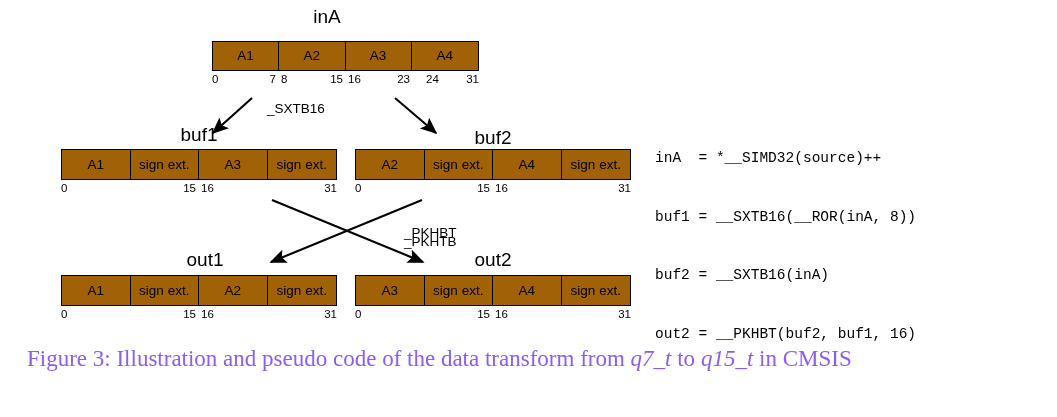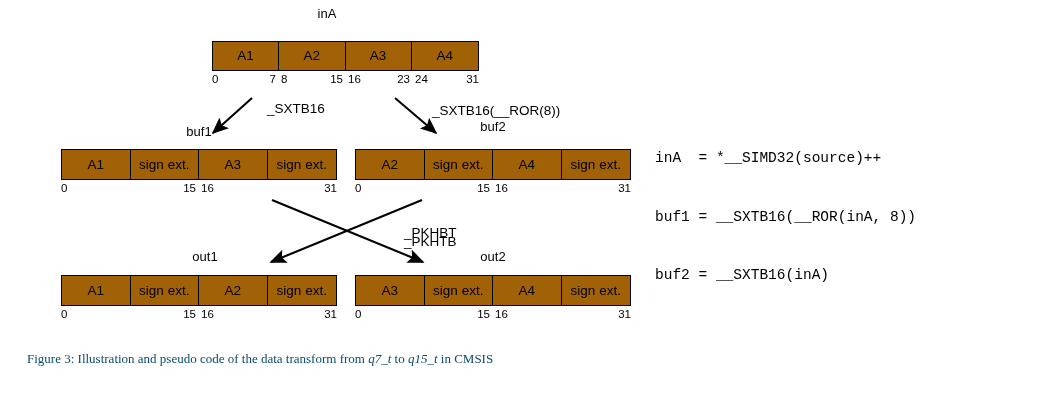--- a/index.html
+++ b/index.html
@@ -39,21 +39,21 @@
     justify-content: center;
     font-size: 13.5px;
     line-height: 1;
     height: 100%;
     white-space: nowrap;
   }
   .reg .cell:last-child { border-right: none; }
 
   .reg-label {
     position: absolute;
-    font-size: 13px;
+    font-size: 19px;
     line-height: 1;
     white-space: nowrap;
   }
 
   
   .ticks {
     position: absolute;
     height: 14px;
   }
   .tick {
@@ -95,24 +95,24 @@
   }
   .code-line { white-space: pre; }
 
   
   .caption {
     position: absolute;
     left: 27px;
     top: 345px;
     width: 1004px;
     font-family: "Liberation Serif", serif;
-    font-size: 13px;
+    font-size: 23px;
     line-height: 27px;
     text-align: justify;
-    color: #0c4a6e;
+    color: #8b5cf6;
   }
   .caption .mathit {
     font-style: italic;
   }
   .cap-line { display: block; }
 </style>
 </head>
 <body>
 
 <div class="figure-area">
@@ -127,57 +127,56 @@
     <line x1="252" y1="98" x2="213" y2="133" stroke="#000" stroke-width="2.1" marker-end="url(#ah)"></line>
 
     <line x1="395" y1="98" x2="436" y2="133" stroke="#000" stroke-width="2.1" marker-end="url(#ah)"></line>
 
     <line x1="272" y1="200" x2="423" y2="262" stroke="#000" stroke-width="2.1" marker-end="url(#ah)"></line>
 
     <line x1="422" y1="200" x2="271" y2="262" stroke="#000" stroke-width="2.1" marker-end="url(#ah)"></line>
   </svg>
 
   <div class="arrow-label" style="left:267px; top:101px;">_SXTB16</div>
-  <div class="arrow-label" style="left:432px; top:103px;">_SXTB16(__ROR(8))</div>
   <div class="arrow-label" style="left:404px; top:223px;margin-top:11px;">_PKHTB</div>
   <div class="arrow-label" style="left:404px; top:225px;">_PKHBT</div>
 
   <div class="reg-label" style="left:327px; top:7px; transform:translateX(-50%);">inA</div>
   <div class="reg" style="left:212px; top:41px; width:267px; height:30px;">
     <div class="cell" style="width:66.75px;">A1</div>
     <div class="cell" style="width:66.75px;">A2</div>
     <div class="cell" style="width:66.75px;">A3</div>
     <div class="cell" style="width:66.75px;">A4</div>
   </div>
   <div class="ticks" style="left:212px; top:74px; width:267px;">
     <span class="tick l" style="left:0px;">0</span>
     <span class="tick r" style="left:64px;">7</span>
     <span class="tick l" style="left:69px;">8</span>
     <span class="tick r" style="left:131px;">15</span>
     <span class="tick l" style="left:136px;">16</span>
     <span class="tick r" style="left:198px;">23</span>
-    <span class="tick l" style="left:203px;">24</span>
+    <span class="tick l" style="left:214px;">24</span>
     <span class="tick r" style="left:267px;">31</span>
   </div>
 
   <div class="reg-label" style="left:199px; top:125px; transform:translateX(-50%);">buf1</div>
   <div class="reg" style="left:61px; top:149px; width:276px; height:31px;">
     <div class="cell" style="width:69px;">A1</div>
     <div class="cell" style="width:69px;">sign ext.</div>
     <div class="cell" style="width:69px;">A3</div>
     <div class="cell" style="width:69px;">sign ext.</div>
   </div>
   <div class="ticks" style="left:61px; top:183px; width:276px;">
     <span class="tick l" style="left:0px;">0</span>
     <span class="tick r" style="left:135px;">15</span>
     <span class="tick l" style="left:140px;">16</span>
     <span class="tick r" style="left:276px;">31</span>
   </div>
 
-  <div class="reg-label" style="left:493px; top:120px; transform:translateX(-50%);">buf2</div>
+  <div class="reg-label" style="left:493px; top:128px; transform:translateX(-50%);">buf2</div>
   <div class="reg" style="left:355px; top:149px; width:276px; height:31px;">
     <div class="cell" style="width:69px;">A2</div>
     <div class="cell" style="width:69px;">sign ext.</div>
     <div class="cell" style="width:69px;">A4</div>
     <div class="cell" style="width:69px;">sign ext.</div>
   </div>
   <div class="ticks" style="left:355px; top:183px; width:276px;">
     <span class="tick l" style="left:0px;">0</span>
     <span class="tick r" style="left:135px;">15</span>
     <span class="tick l" style="left:140px;">16</span>
@@ -209,19 +208,20 @@
     <span class="tick l" style="left:0px;">0</span>
     <span class="tick r" style="left:135px;">15</span>
     <span class="tick l" style="left:140px;">16</span>
     <span class="tick r" style="left:276px;">31</span>
   </div>
 
   <div class="code-block">
     <div class="code-line">inA  = *__SIMD32(source)++</div>
     <div class="code-line">buf1 = __SXTB16(__ROR(inA, 8))</div>
     <div class="code-line">buf2 = __SXTB16(inA)</div>
+    <div class="code-line">out2 = __PKHBT(buf2, buf1, 16)</div>
   </div>
 
 </div>
 
 <div class="caption">
   <span class="cap-line"><span>Figure 3:  Illustration  and  pseudo  code  of  the  data  transform  from </span><span class="mathit">q7_t</span><span> to </span><span class="mathit">q15_t</span><span> in  CMSIS</span></span>
 </div>
 
 </body></html>

